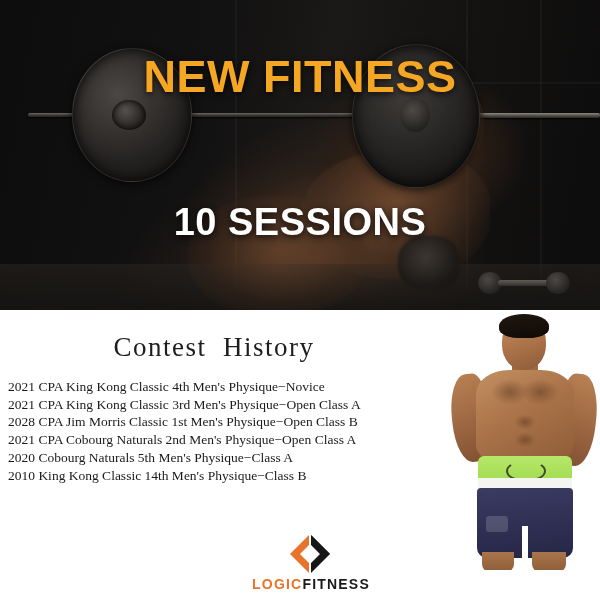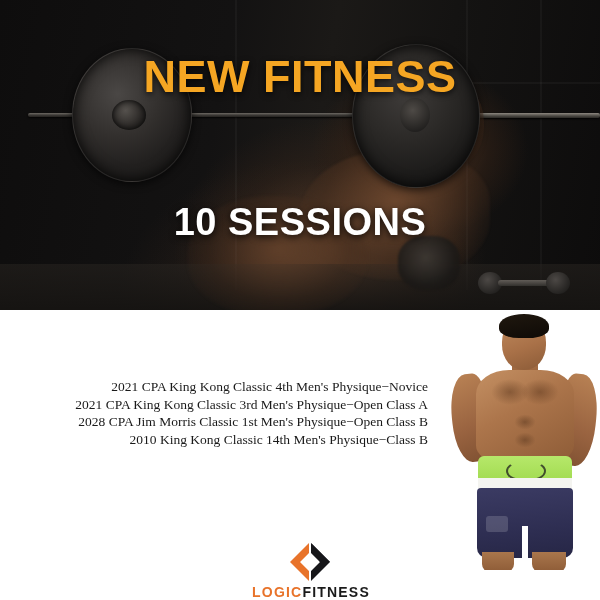--- a/index.html
+++ b/index.html
@@ -207,34 +207,35 @@
     font-family: "Liberation Serif", serif;
     font-size: 27px;
     color: #1d1d1d;
     letter-spacing: 1.5px;
     white-space: pre;
   }
   .contest-list {
     position: absolute;
     left: 0; top: 68px;
     width: 428px;
-    text-align: right;
+    text-align: left;
+    padding-left: 8px;
   }
   .contest-item {
     font-family: "Liberation Serif", serif;
     font-size: 13.5px;
     line-height: 17.7px;
     color: #1a1a1a;
     white-space: nowrap;
   }
 
   
   .logo-wrap {
     position: absolute;
-    left: 246px; top: 232px;
+    left: 246px; top: 224px;
     width: 130px;
     text-align: center;
   }
   .logo-mark { display: block; margin: 0 auto; }
   .logo-text {
     display: block;
     margin-top: 2px;
     font-family: "Liberation Sans", sans-serif;
     font-weight: 700;
     font-size: 14px;
@@ -388,25 +389,28 @@
       <span class="headline-line">NEW FITNESS</span>
     </div>
 
     <div class="price-block">
       <span class="price-line">10 SESSIONS</span>
     </div>
   </div>
 
   <div class="lower">
 
+    <div class="contest-title">Contest  History</div>
 
     <div class="contest-list">
       <div class="contest-item">2021 CPA King Kong Classic 4th Men's Physique−Novice</div>
       <div class="contest-item">2021 CPA King Kong Classic 3rd Men's Physique−Open Class A</div>
       <div class="contest-item">2028 CPA Jim Morris Classic 1st Men's Physique−Open Class B</div>
+      <div class="contest-item">2021 CPA Cobourg Naturals 2nd Men's Physique−Open Class A</div>
+      <div class="contest-item">2020 Cobourg Naturals 5th Men's Physique−Class A</div>
       <div class="contest-item">2010 King Kong Classic 14th Men's Physique−Class B</div>
     </div>
 
     <div class="logo-wrap">
       <svg class="logo-mark" width="58" height="40" viewBox="0 0 58 40">
         <path d="M27 1 L8 20 L27 39 L27 29 L18 20 L27 11 Z" fill="#E8732A"></path>
         <path d="M29 1 L29 11 L38 20 L29 29 L29 39 L48 20 Z" fill="#17171A"></path>
         <path d="M29 1 L48 20 L38 20 Z" fill="#17171A"></path>
       </svg>
       <span class="logo-text"><span class="logo-logic">LOGIC</span><span class="logo-fitness">FITNESS</span></span>

